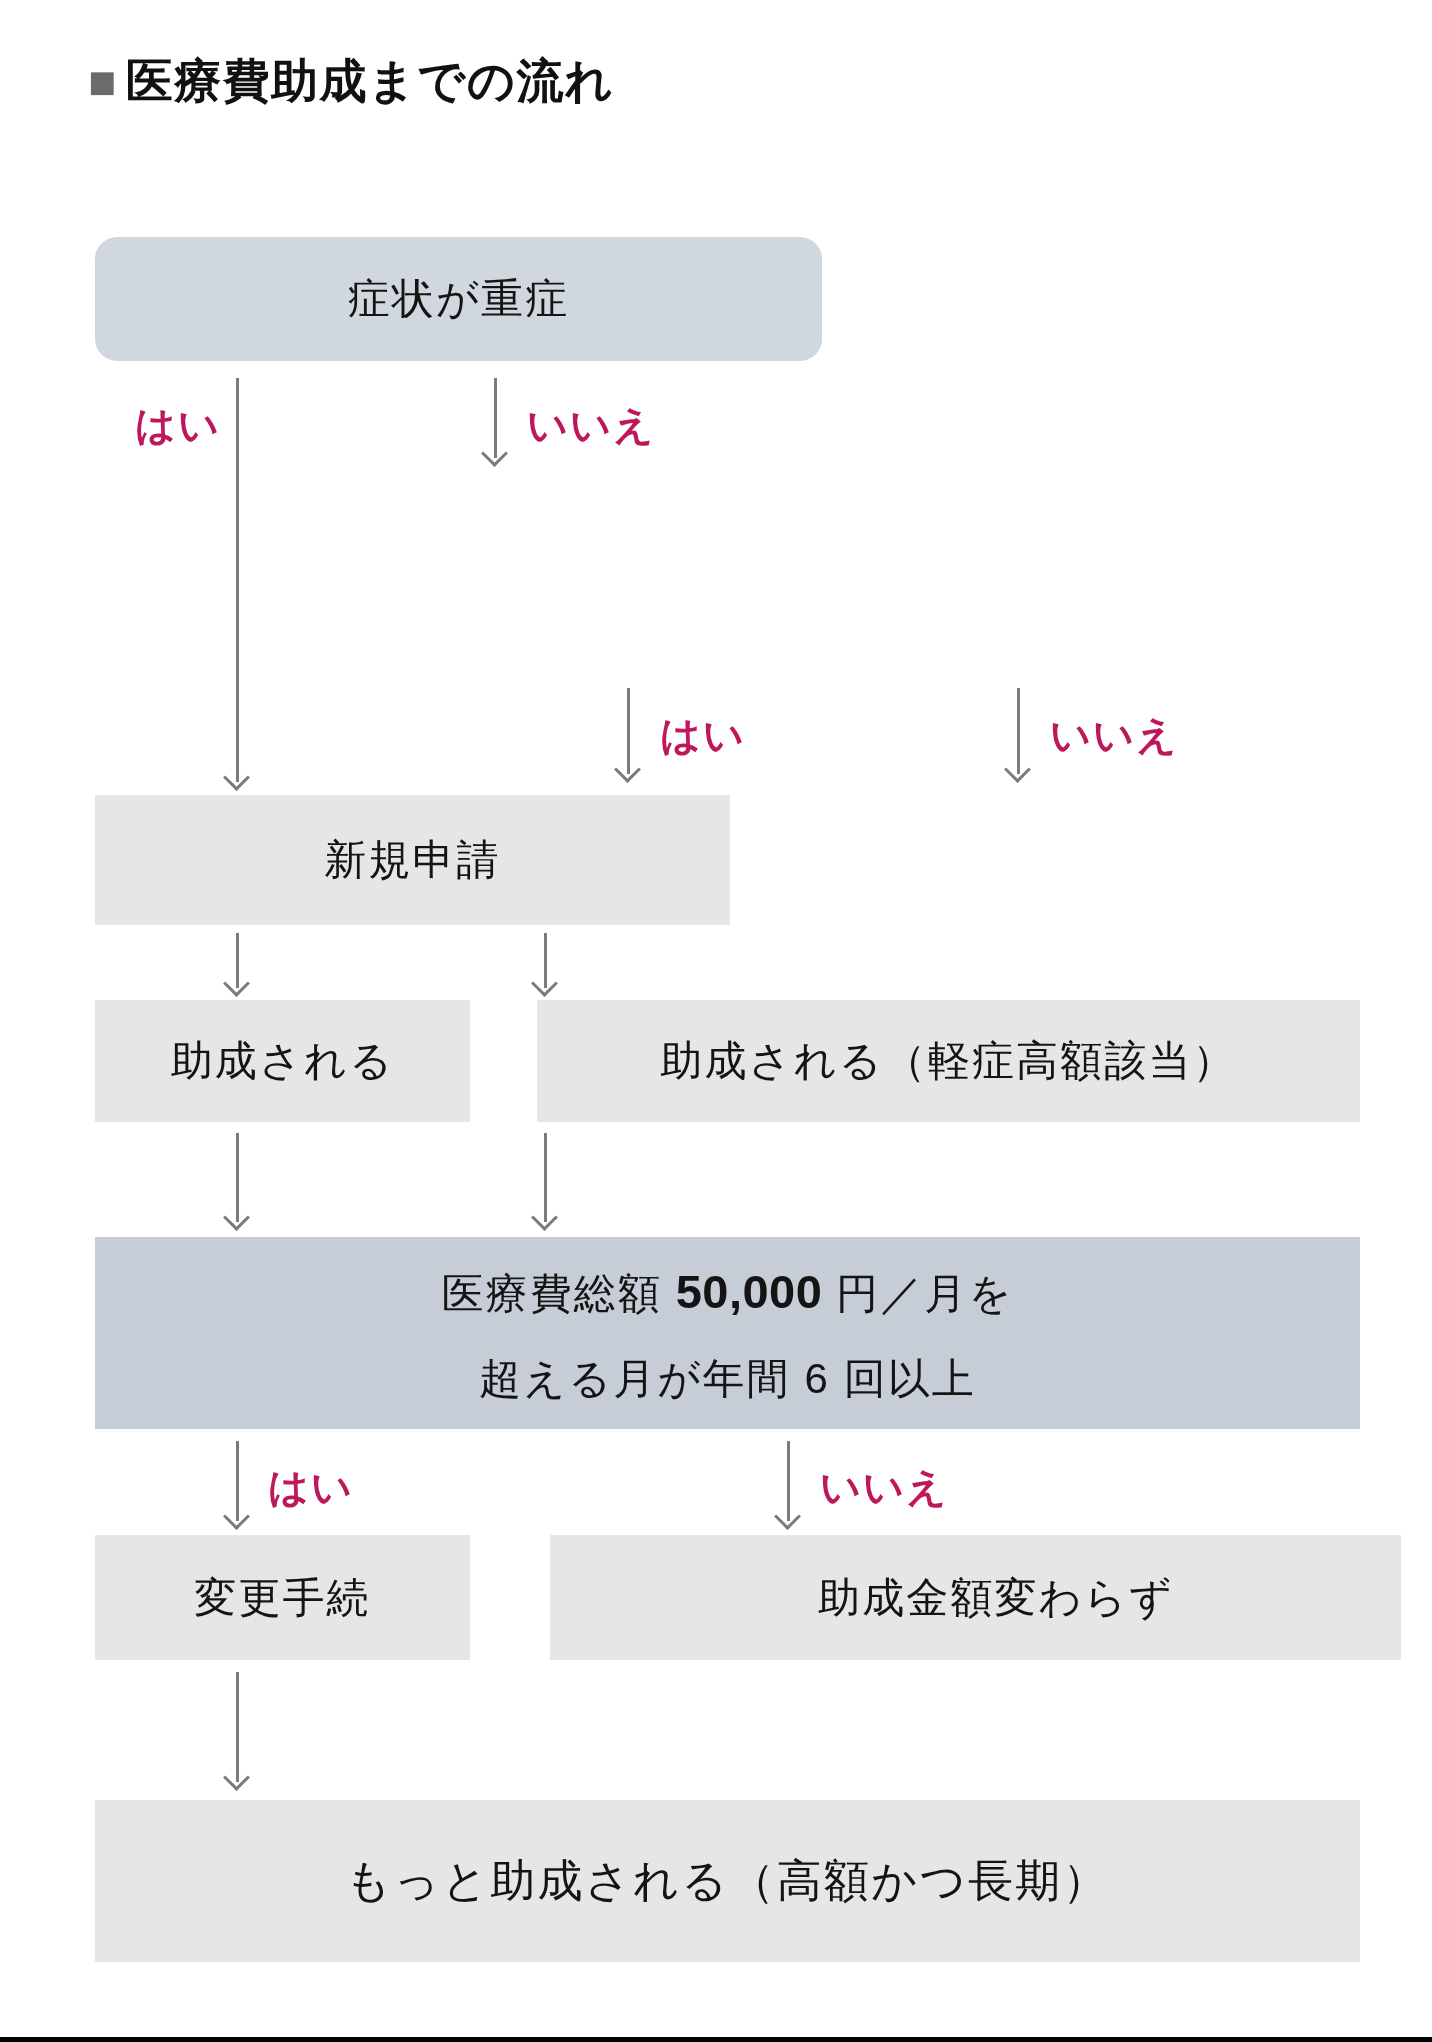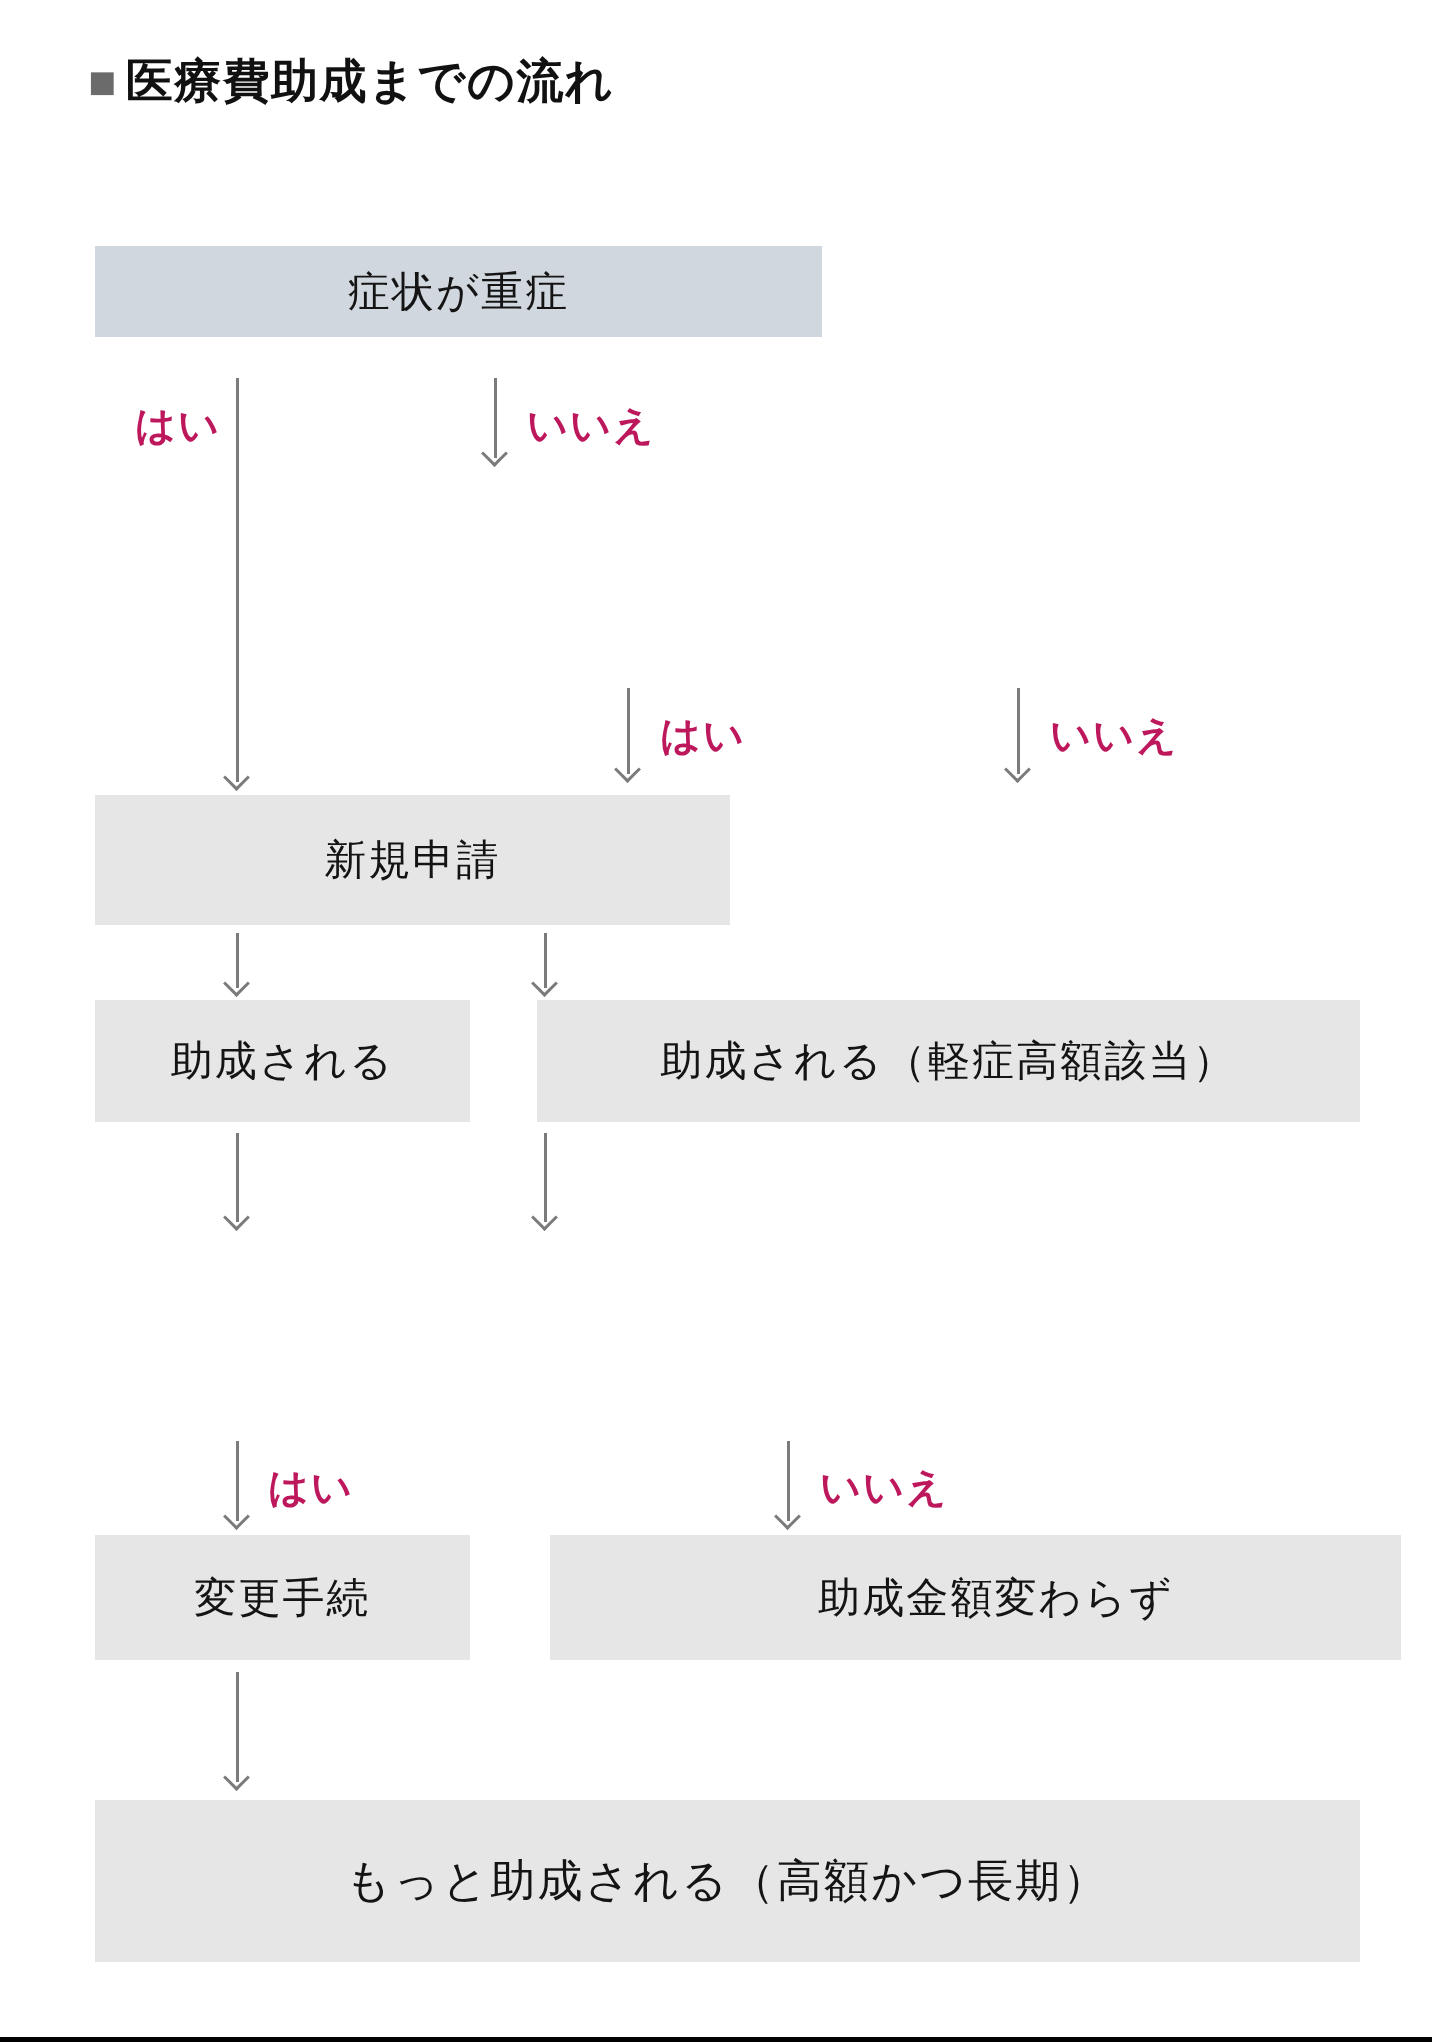--- a/index.html
+++ b/index.html
@@ -35,21 +35,21 @@
 </head>
 <body>
 
 <div class="page">
 
   <div class="title">
     <span class="title-bullet">■</span>
     <span class="title-text">医療費助成までの流れ</span>
   </div>
 
-  <div class="box decision" style="left:95px;top:246px;width:727px;height:91px;">
+  <div class="box decision" style="left:95px;top:237px;width:727px;height:124px;border-radius:22px;">
     <span>症状が重症</span>
   </div>
 
   <div class="arrow" style="left:237px;top:378px;height:412px;">
     <div class="shaft"></div>
     <div class="head"></div>
   </div>
   <div class="edge-label" style="left:135px;top:398px;">はい</div>
 
   <div class="arrow" style="left:495px;top:378px;height:88px;">
@@ -93,20 +93,26 @@
 
   <div class="arrow" style="left:237px;top:1133px;height:97px;">
     <div class="shaft"></div>
     <div class="head"></div>
   </div>
   <div class="arrow" style="left:545px;top:1133px;height:97px;">
     <div class="shaft"></div>
     <div class="head"></div>
   </div>
 
+  <div class="box decision-dark two-line" style="left:95px;top:1237px;width:1265px;height:192px;">
+    <div class="line">
+      <span>医療費総額 </span><span class="num">50,000</span><span> 円／月を</span>
+    </div>
+    <div class="line">超える月が年間 6 回以上</div>
+  </div>
 
   <div class="arrow" style="left:237px;top:1441px;height:88px;">
     <div class="shaft"></div>
     <div class="head"></div>
   </div>
   <div class="edge-label" style="left:268px;top:1460px;">はい</div>
 
   <div class="arrow" style="left:788px;top:1441px;height:88px;">
     <div class="shaft"></div>
     <div class="head"></div>

